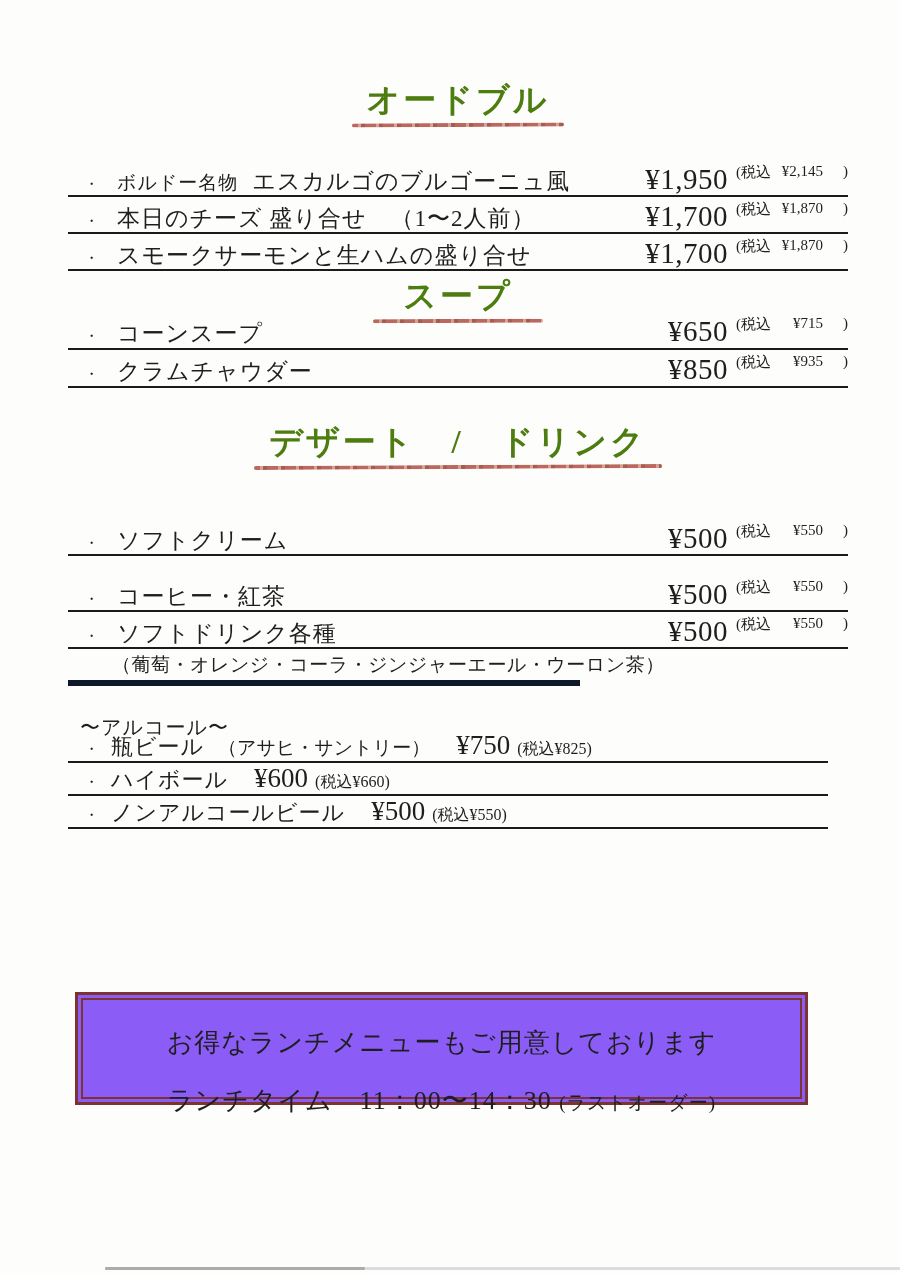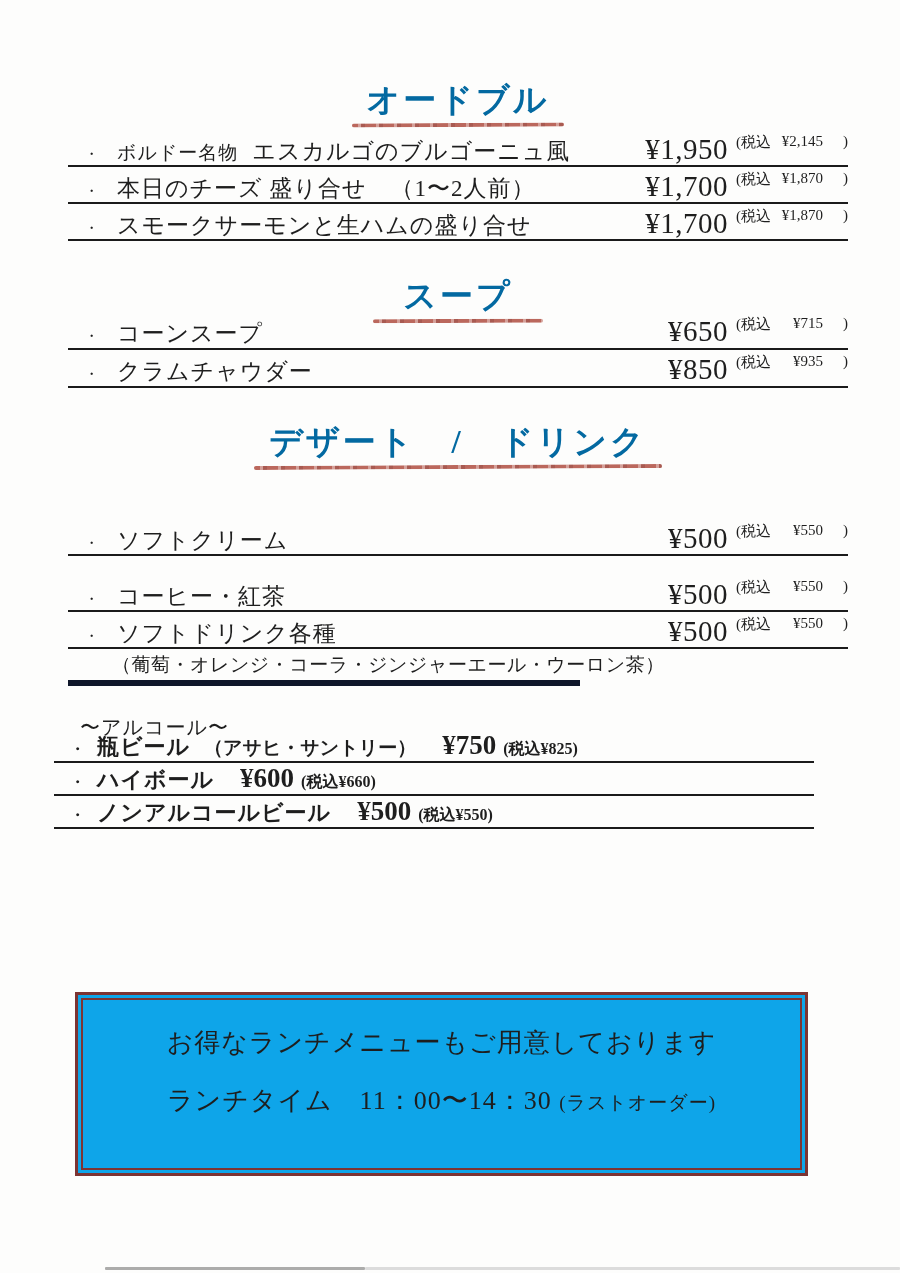--- a/index.html
+++ b/index.html
@@ -9,21 +9,21 @@
     font-family:"Liberation Serif","DejaVu Serif",serif;
     color:#1e1e1e;
     overflow:hidden;
   }
   .page{position:relative;width:900px;height:1273px;background:#fdfdfc;}
 
   
   .title-block{position:absolute;left:68px;width:780px;text-align:center;}
   .sec-title{
     margin:0;font-size:33px;font-weight:bold;letter-spacing:3px;
-    line-height:1.1;color:#0369a1;
+    line-height:1.1;color:#4d7c0f;
   }
   .scribble{
     height:4px;margin:5px auto 0 auto;border-radius:2px;
     background-color:#b4584c;
     background-image:repeating-linear-gradient(90deg,
       rgba(255,255,255,0) 0 6px, rgba(255,255,255,.38) 6px 9px,
       rgba(122,46,40,.35) 9px 13px, rgba(255,255,255,0) 13px 18px);
     transform:rotate(-0.25deg);
     opacity:.9;
   }
@@ -49,36 +49,36 @@
 
   
   .note-row{
     position:absolute;left:68px;top:652px;width:512px;height:34px;
     box-sizing:border-box;border-bottom:6px solid #0f172a;
     padding-left:44px;font-size:19px;letter-spacing:.5px;white-space:nowrap;
   }
 
   
   .alc-header{position:absolute;left:68px;top:702px;font-size:20px;letter-spacing:1px;margin:12px;}
-  .alc-table{position:absolute;left:54px;top:730px;width:760px;font-weight:bold;}
+  .alc-table{position:absolute;left:68px;top:730px;width:760px;}
   .alc-row{
     box-sizing:border-box;height:33px;line-height:30px;
     border-bottom:2px solid #1b1b1b;white-space:nowrap;
   }
   .alc-bullet{font-size:15px;margin:0 12px 0 16px;}
   .alc-name{font-size:22px;letter-spacing:1px;}
   .alc-note{font-size:19px;margin-left:14px;}
   .alc-price{font-size:27px;margin-left:26px;}
   .alc-tax{font-size:16px;margin-left:7px;}
 
   
   .info-box{
-    position:absolute;left:75px;top:992px;width:733px;height:184px;
+    position:absolute;left:75px;top:992px;width:733px;height:113px;
     box-sizing:border-box;border:3px solid #7c3433;padding:3px;
-    background:#0ea5e9;
+    background:#8b5cf6;
   }
   .info-inner{
     box-sizing:border-box;width:100%;height:100%;
     border:2px solid #7c3433;text-align:center;
   }
   .info-line1{margin:25px 0 0 0;font-size:26px;letter-spacing:1px;}
   .info-line2{margin:23px 0 0 0;font-size:26px;letter-spacing:1px;white-space:nowrap;}
   .info-note{font-size:19px;}
 
   
@@ -94,21 +94,21 @@
 </head>
 <body>
 
 <div class="page">
 
   <div class="title-block" style="top:82px;">
     <h1 class="sec-title">オードブル</h1>
     <div class="scribble" style="width:212px;"></div>
   </div>
 
-  <div class="table" style="top:130px;">
+  <div class="table" style="top:160px;">
     <div class="row">
       <span class="left">
         <span class="bullet">・</span>
         <span class="prefix">ボルドー名物</span>
         <span class="iname">エスカルゴのブルゴーニュ風</span>
       </span>
       <span class="right">
         <span class="price">¥1,950</span>
         <span class="tax">
           <span>(税込</span>

